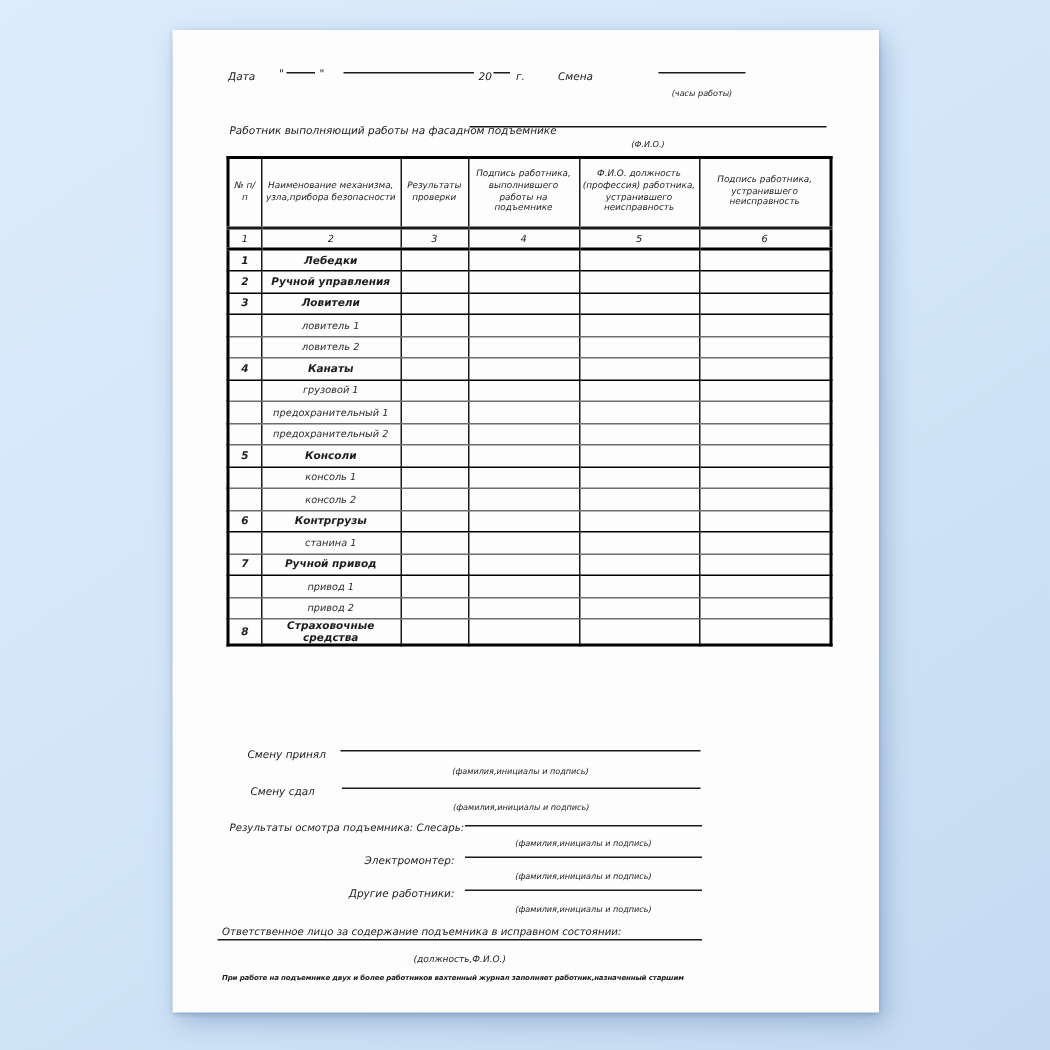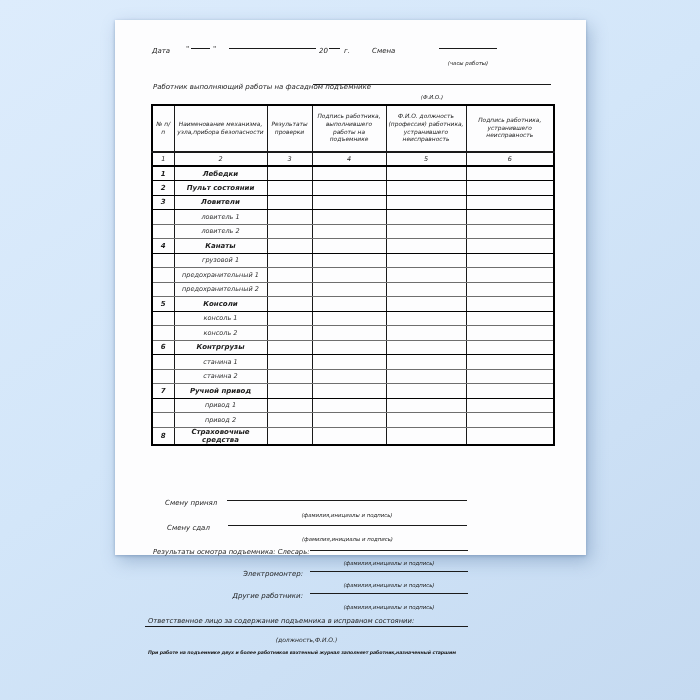--- a/index.html
+++ b/index.html
@@ -3,21 +3,21 @@
 <meta charset="utf-8">
 <style>
   html,body{margin:0;padding:0;}
   body{width:700px;height:700px;overflow:hidden;}
   .stage{
     position:relative;width:700px;height:700px;
     background:linear-gradient(145deg,#ddecfc 0%,#d3e6f9 45%,#c5daf1 100%);
     font-family:"DejaVu Sans",sans-serif;font-style:italic;color:#1c1c1c;
   }
   .paper{
-    position:absolute;left:115px;top:20px;width:471px;height:535px;
+    position:absolute;left:115px;top:20px;width:471px;height:655px;
     background:#fdfdfe;
     box-shadow:0 1px 3px rgba(100,130,170,.55),4px 6px 16px rgba(100,130,170,.45);
   }
   .lbl{position:absolute;white-space:nowrap;font-size:7px;line-height:1.15;}
   .lbl.sm{font-size:6.8px;}
   .cap{position:absolute;font-size:5.4px;text-align:center;white-space:nowrap;color:#222;}
   .ln{position:absolute;height:0;border-bottom:1px solid #1b1b1b;}
   .ralign{text-align:right;}
 
   table.tbl{
@@ -90,21 +90,21 @@
           <tr class="grp">
             <td>1</td>
             <td>Лебедки</td>
             <td></td>
             <td></td>
             <td></td>
             <td></td>
           </tr>
           <tr class="grp">
             <td>2</td>
-            <td>Пульт состоянии</td>
+            <td>Ручной управления</td>
             <td></td>
             <td></td>
             <td></td>
             <td></td>
           </tr>
           <tr class="grp">
             <td>3</td>
             <td>Ловители</td>
             <td></td>
             <td></td>
@@ -187,28 +187,20 @@
             <td>6</td>
             <td>Контргрузы</td>
             <td></td>
             <td></td>
             <td></td>
             <td></td>
           </tr>
           <tr class="sub">
             <td></td>
             <td>станина 1</td>
-            <td></td>
-            <td></td>
-            <td></td>
-            <td></td>
-          </tr>
-          <tr class="sub">
-            <td></td>
-            <td>станина 2</td>
             <td></td>
             <td></td>
             <td></td>
             <td></td>
           </tr>
           <tr class="grp">
             <td>7</td>
             <td>Ручной привод</td>
             <td></td>
             <td></td>

